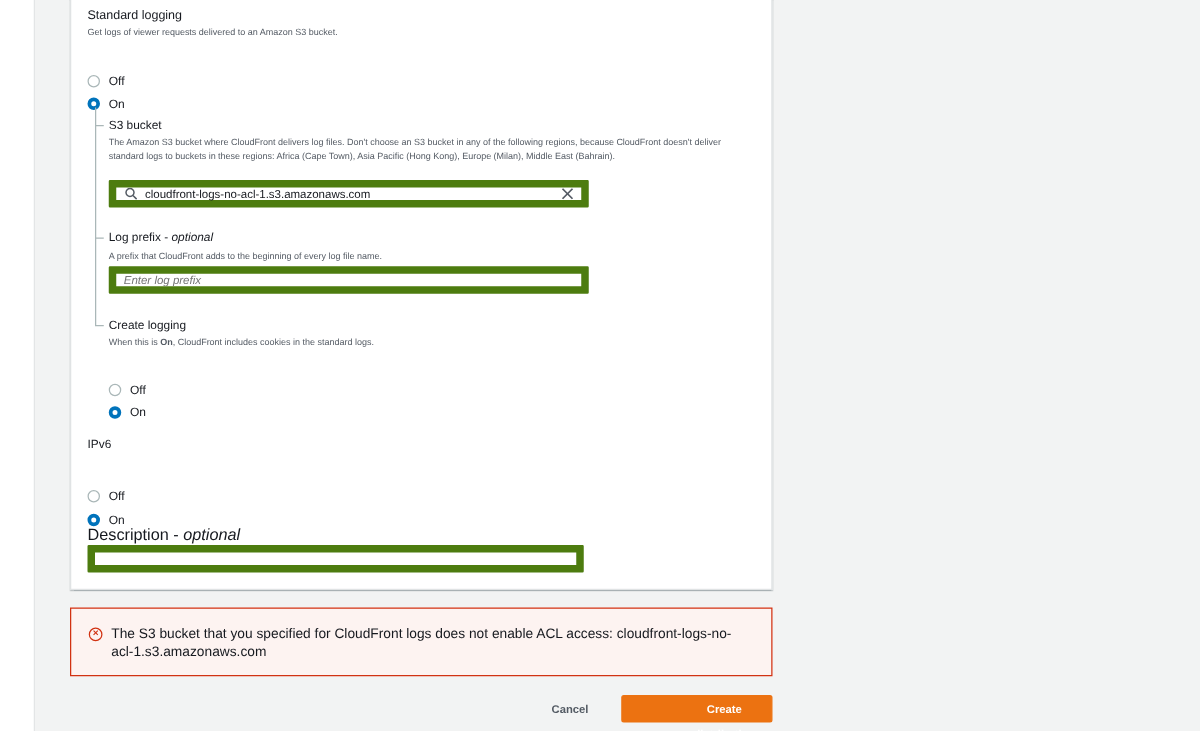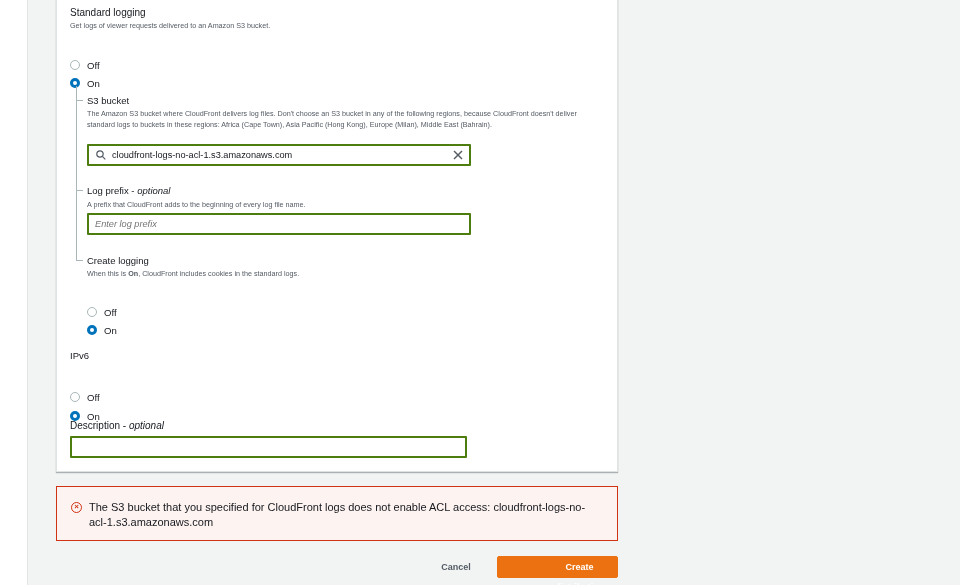--- a/index.html
+++ b/index.html
@@ -7,21 +7,21 @@
   body { background: #f2f3f3; font-family: "Liberation Sans", "DejaVu Sans", sans-serif; color: #16191f; position: relative; }
   .leftstrip { position: absolute; left: 0; top: 0; width: 28px; height: 585px; background: #fff; border-right: 1px solid #e3e5e6; }
   .card { position: absolute; left: 56px; top: -2px; width: 562px; height: 474px; background: #fff; border: 1px solid #e0e3e4; box-shadow: 0 1px 1px rgba(0,28,36,0.3); }
   .label { font-size: 10px; color: #16191f; }
   .desc { font-size: 7.2px; color: #545b64; line-height: 11px; }
   .opt { font-style: italic; }
   .radio-row { display: flex; align-items: flex-start; height: 18px; font-size: 9.6px; color: #16191f; margin-top: 27px; }
   .radio { width: 10px; height: 10px; border-radius: 50%; border: 1px solid #aab7b8; margin-right: 7px; background: #fff; flex: none; }
   .radio.on { border: 3px solid #0073bb; background: #fff; }
   .abs { position: absolute; }
-  .input { position: absolute; height: 22px; border: 2px solid #4d7c0f; background: #fff; border-radius: 1px; font-size: 9.2px; display: flex; align-items: center; }
+  .input { position: absolute; height: 22px; border: 6px solid #4d7c0f; background: #fff; border-radius: 1px; font-size: 9.2px; display: flex; align-items: center; }
   .tree-v { position: absolute; left: 76px; top: 86px; width: 1px; height: 174px; background: #aab7b8; }
   .tree-h { position: absolute; left: 76px; width: 7px; height: 1px; background: #aab7b8; }
   .alert { position: absolute; left: 56px; top: 486px; width: 562px; height: 55px; background: #fdf3f1; border: 1px solid #d13212; }
   .alert-icon { position: absolute; left: 14px; top: 15px; width: 11px; height: 11px; border-radius: 50%; border: 1.5px solid #d13212; color: #d13212; font-size: 8px; line-height: 8px; text-align: center; font-weight: bold; }
   .alert-text { position: absolute; left: 32px; top: 13px; width: 500px; font-size: 11px; line-height: 15px; color: #16191f; }
   .btn-cancel { position: absolute; left: 432px; top: 557px; width: 48px; height: 21px; font-size: 9px; font-weight: bold; color: #545b64; background: transparent; border: none; text-align: center; line-height: 21px; }
   .btn-create { position: absolute; left: 497px; top: 556px; width: 121px; height: 22px; background: #ec7211; color: #fff; font-size: 9px; font-weight: bold; border: 1px solid #ec7211; border-radius: 2px; text-align: center; line-height: 20px; padding-left: 44px; }
 </style>
 </head>
 <body>
@@ -80,21 +80,21 @@
 <div class="abs label" style="left:70px; top:350px; font-size:9.5px;">IPv6</div>
 <div class="abs radio-row" style="left:70px; top:365px;">
   <span class="radio"></span>
   <span>Off</span>
 </div>
 <div class="abs radio-row" style="left:70px; top:384px;">
   <span class="radio on"></span>
   <span>On</span>
 </div>
 
-<div class="abs label" style="left:70px; top:420px; font-size:10px;">
+<div class="abs label" style="left:70px; top:420px; font-size:13px;">
   <span>Description</span> - <span class="opt">optional</span>
 </div>
 <input class="input" style="left: 70px; top: 436px; width: 397px; outline: none;" value="">
 
 <div class="alert">
   <div class="alert-icon">×</div>
   <div class="alert-text">The S3 bucket that you specified for CloudFront logs does not enable ACL access: cloudfront-logs-no-acl-1.s3.amazonaws.com</div>
 </div>
 
 <button class="btn-cancel">Cancel</button>

